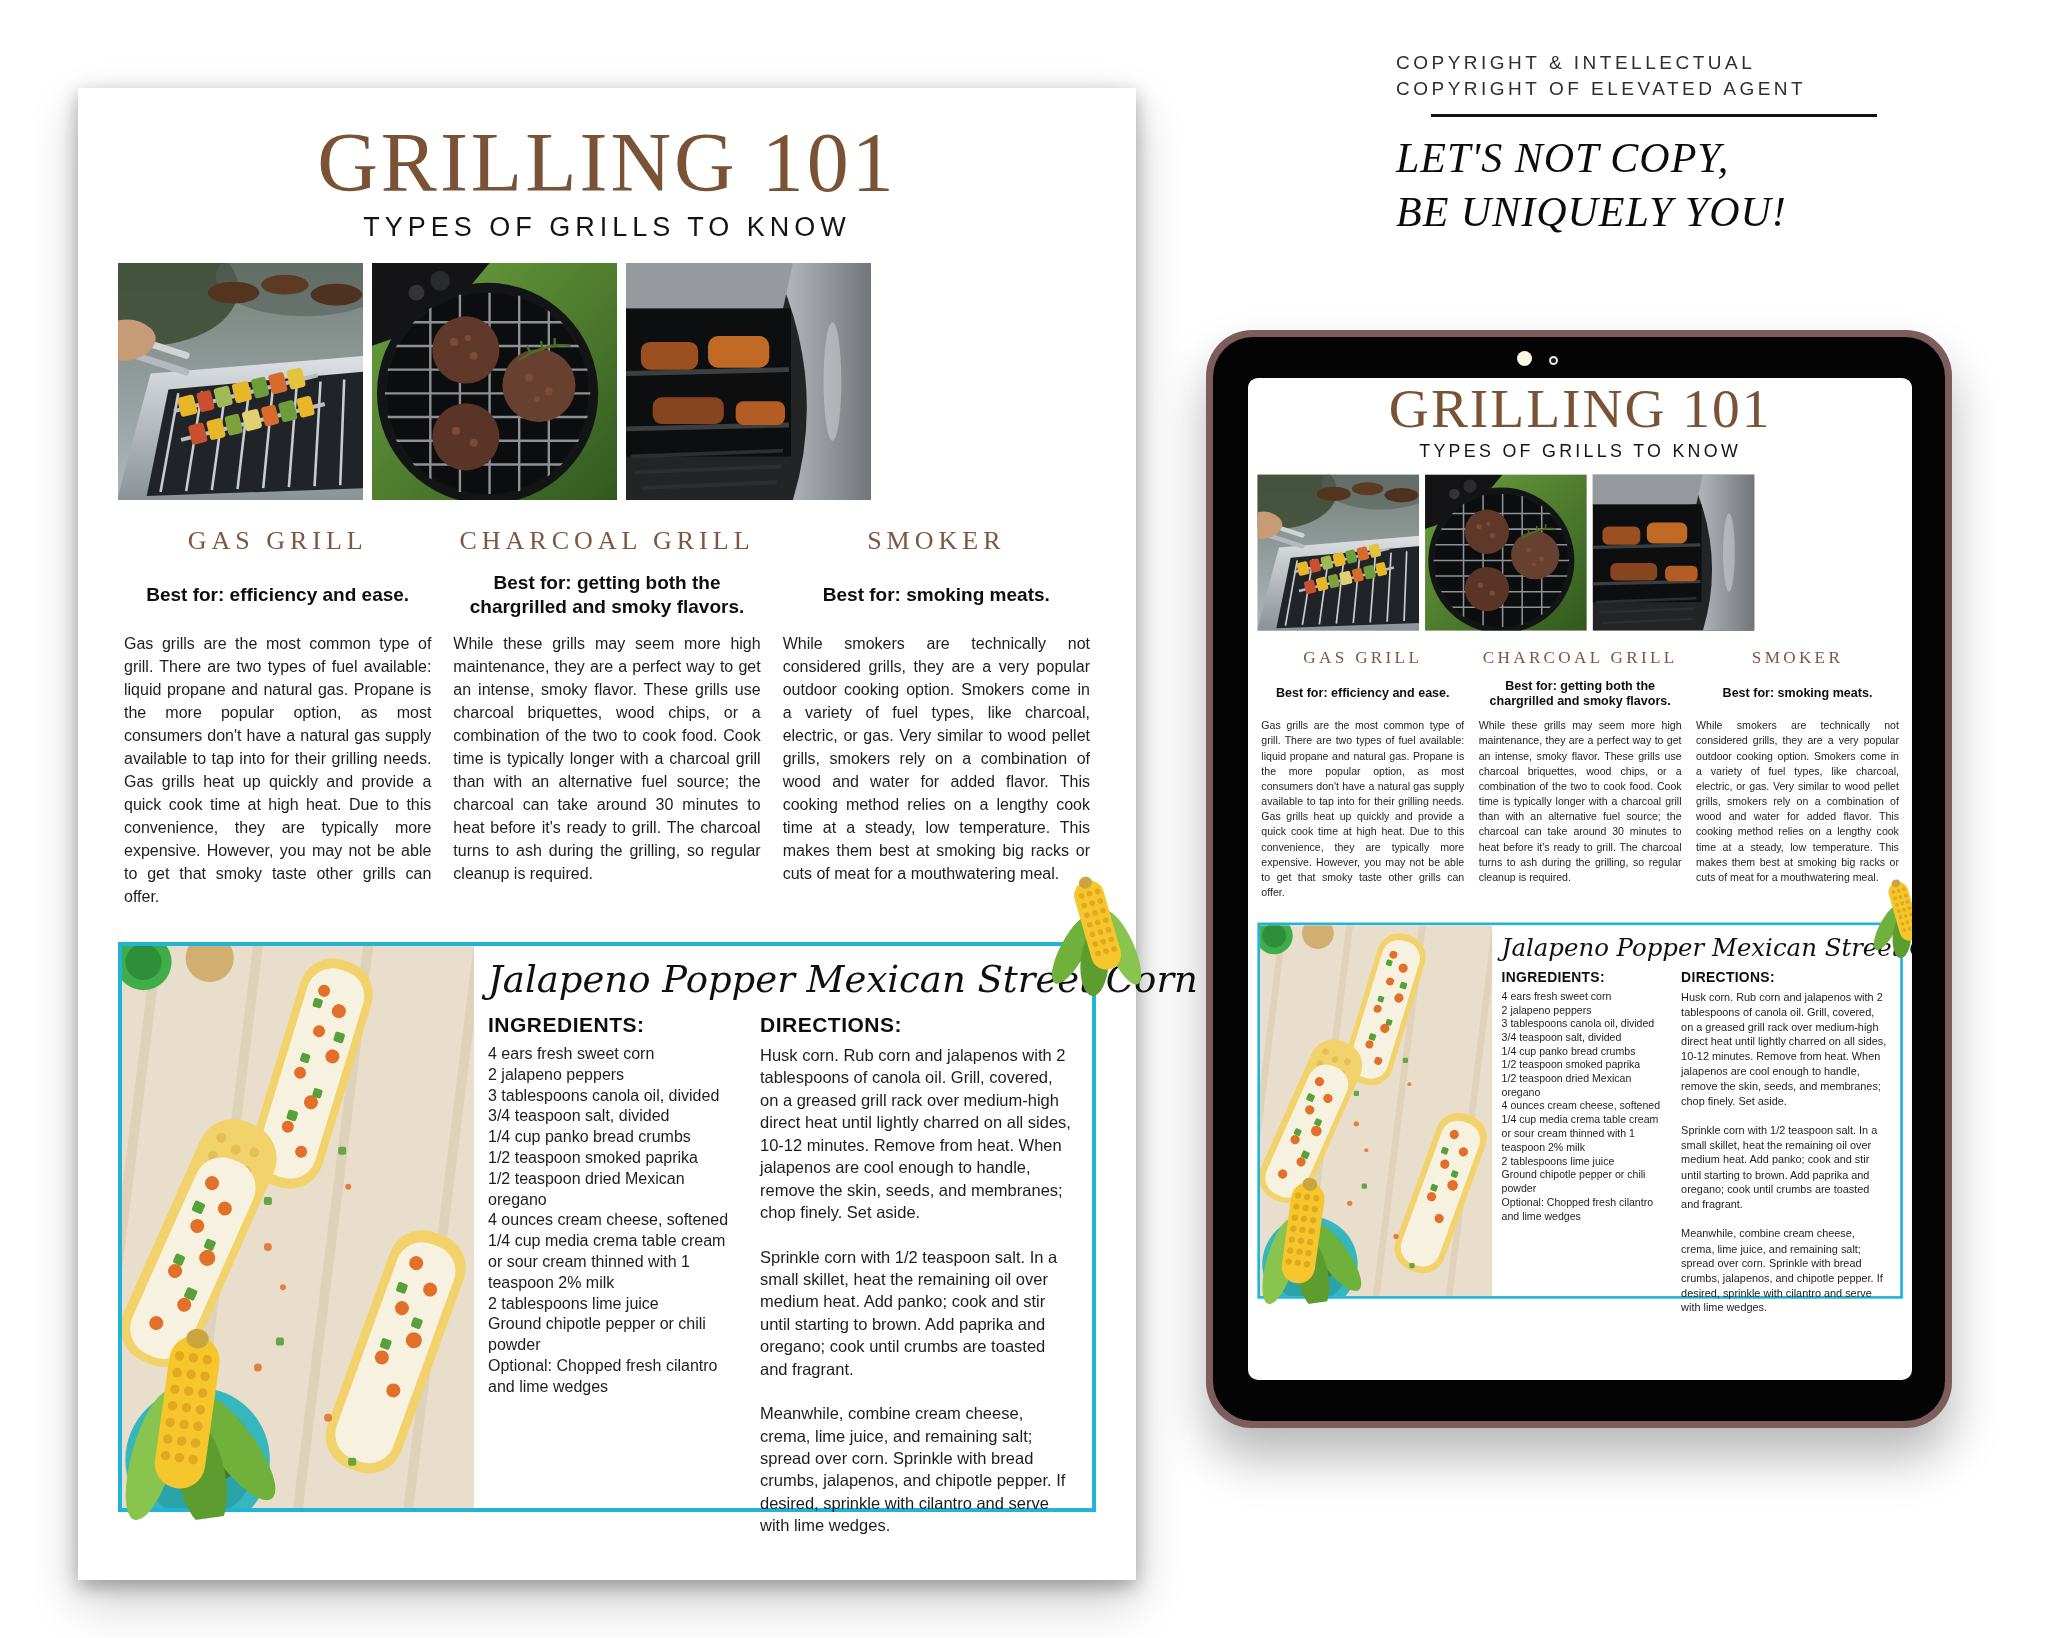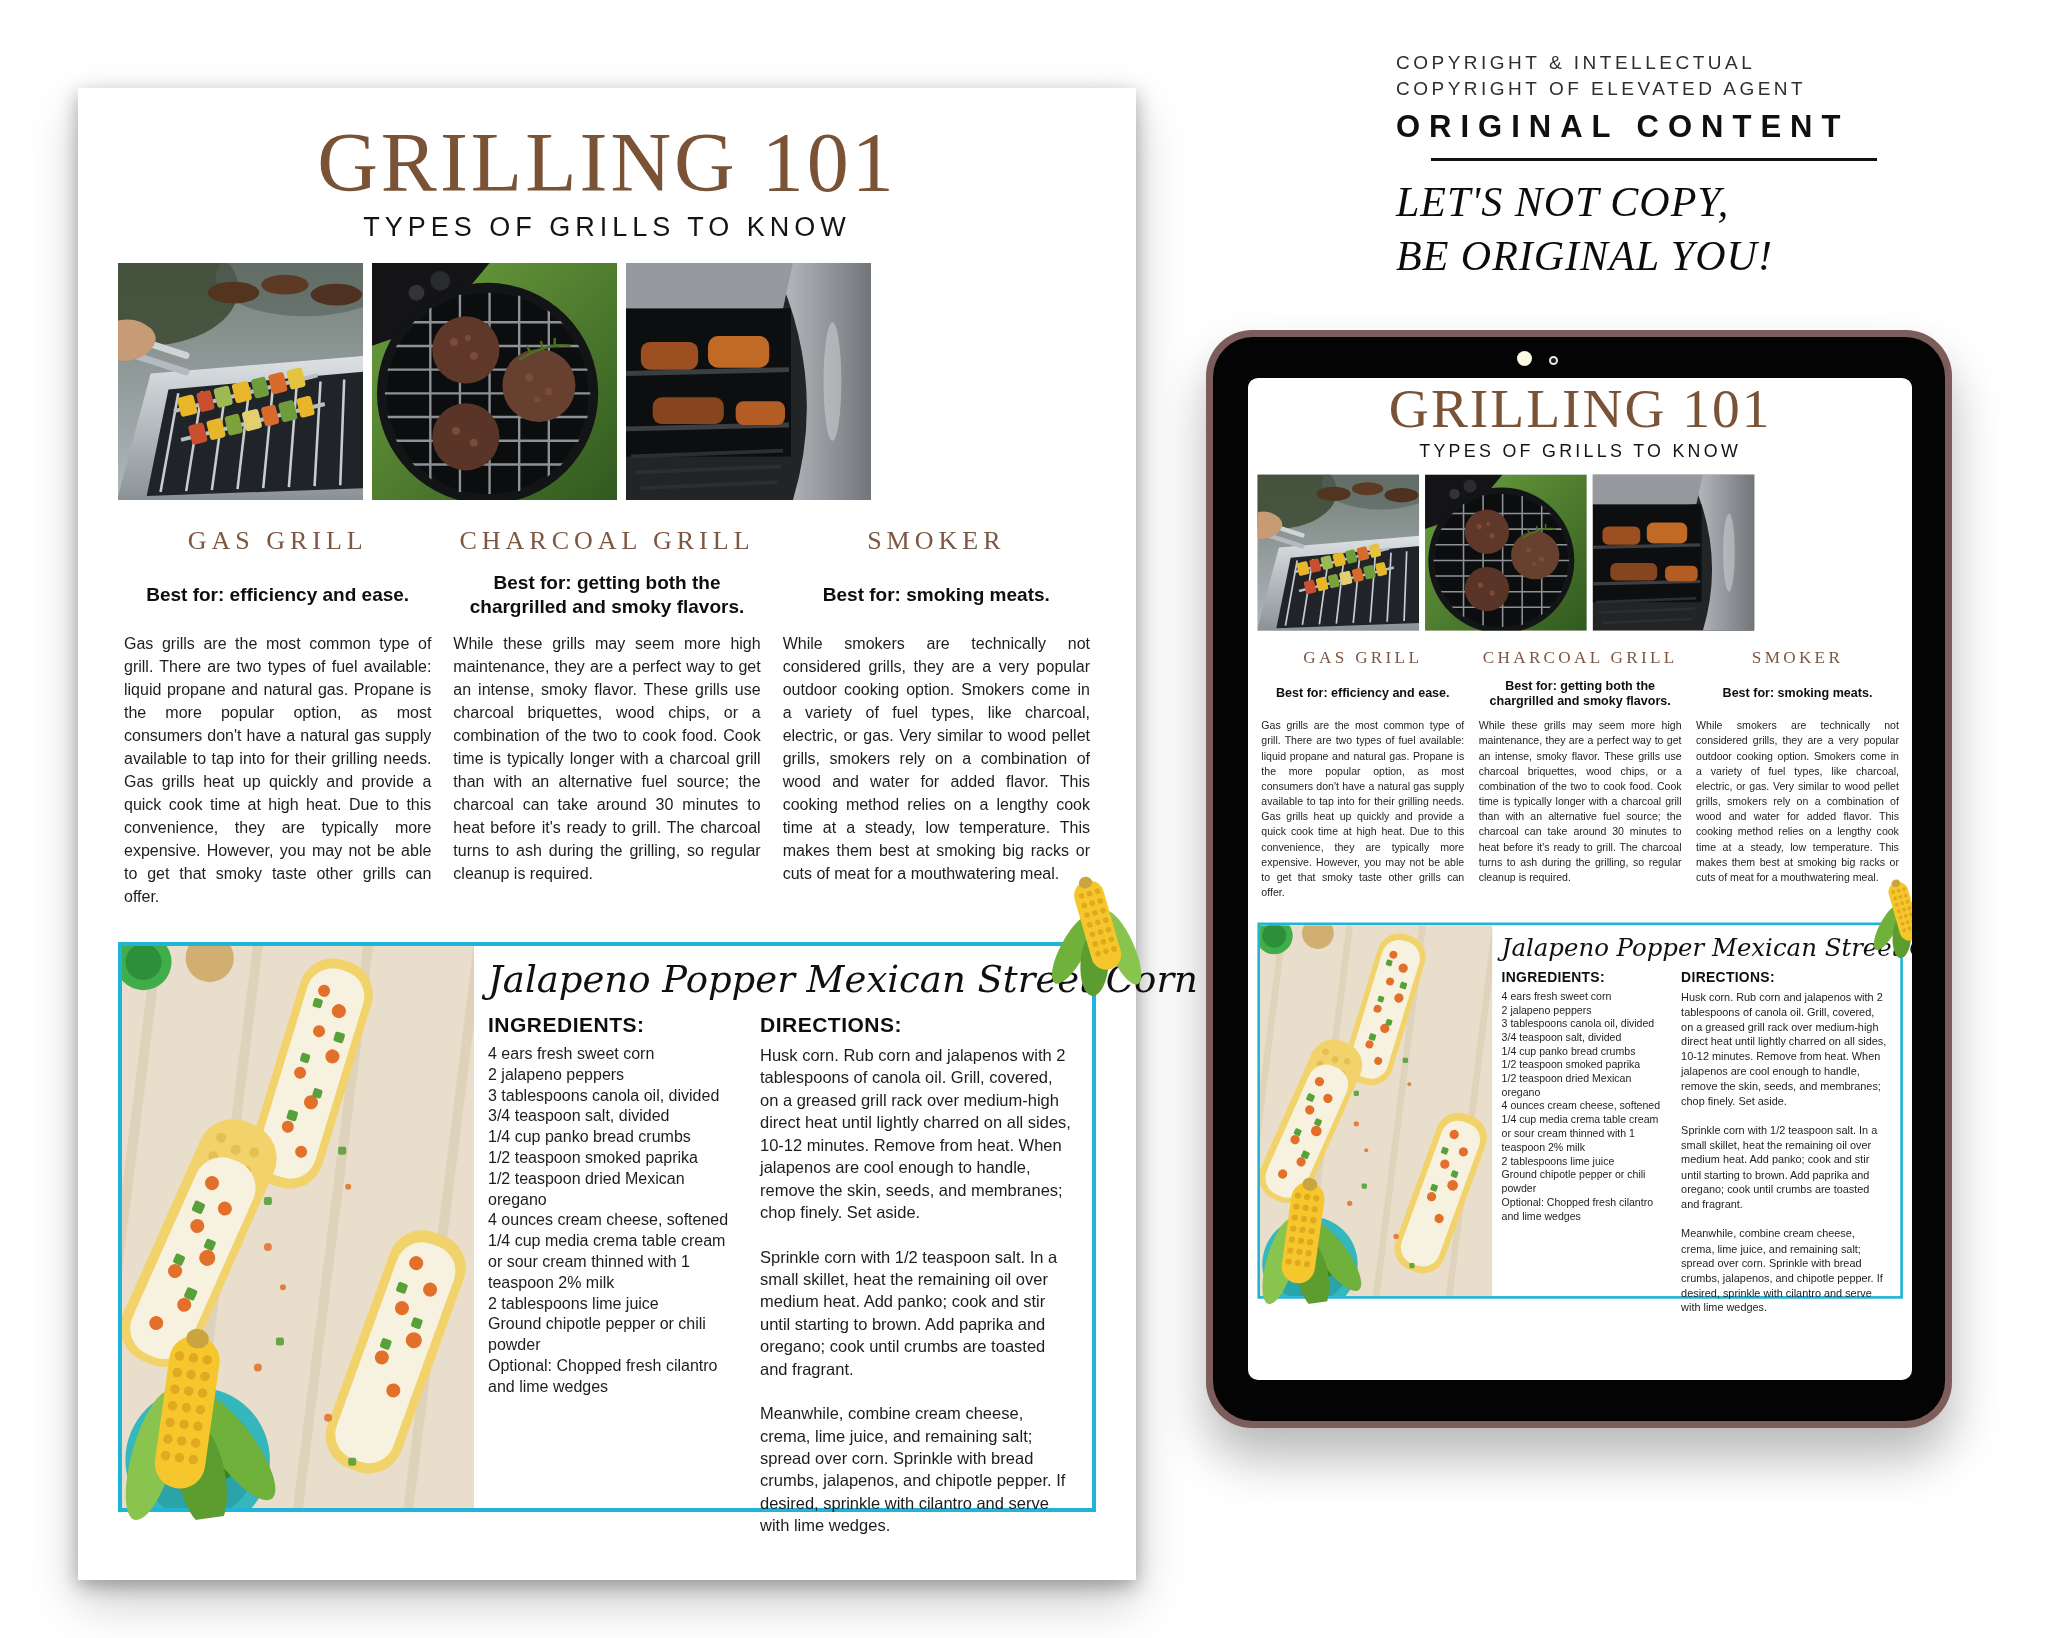--- a/index.html
+++ b/index.html
@@ -463,24 +463,23 @@
           </g>
         </svg>
       </div>
     </div>
   </div>
 </div>
 
 <div class="copyright">
   <div class="cr-line">COPYRIGHT &amp; INTELLECTUAL</div>
   <div class="cr-line">COPYRIGHT OF ELEVATED AGENT</div>
-  <div class="cr-title">ORIGINAL CONTENT</div>
   <div class="cr-divider"></div>
   <div class="cr-tagline">LET'S NOT COPY,</div>
-  <div class="cr-tagline">BE ORIGINAL YOU!</div>
+  <div class="cr-tagline">BE UNIQUELY YOU!</div>
 </div>
 
 <div class="tablet">
   <div class="bezel">
     <div class="cam-main"></div>
     <div class="cam-small"></div>
     <div class="screen">
       <div id="screen-page">
     <div class="page-title">GRILLING 101</div>
     <div class="page-subtitle">TYPES OF GRILLS TO KNOW</div>

